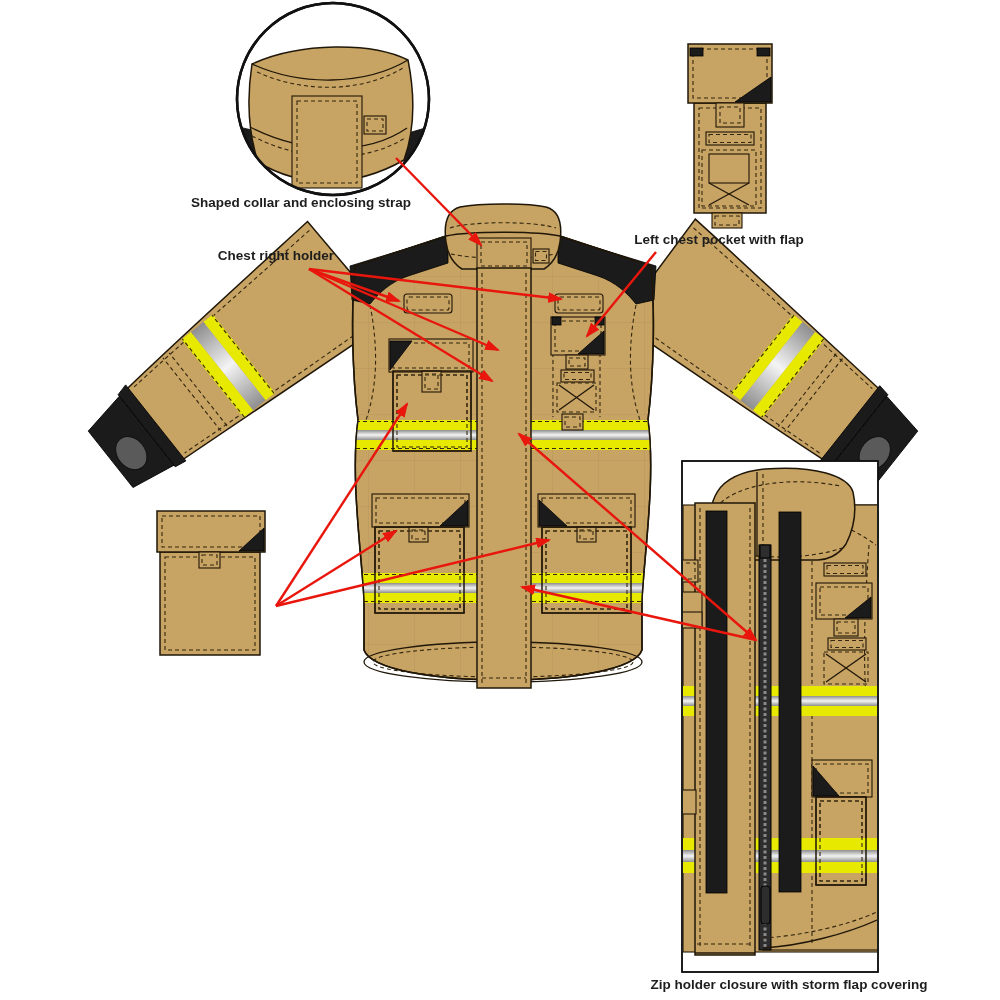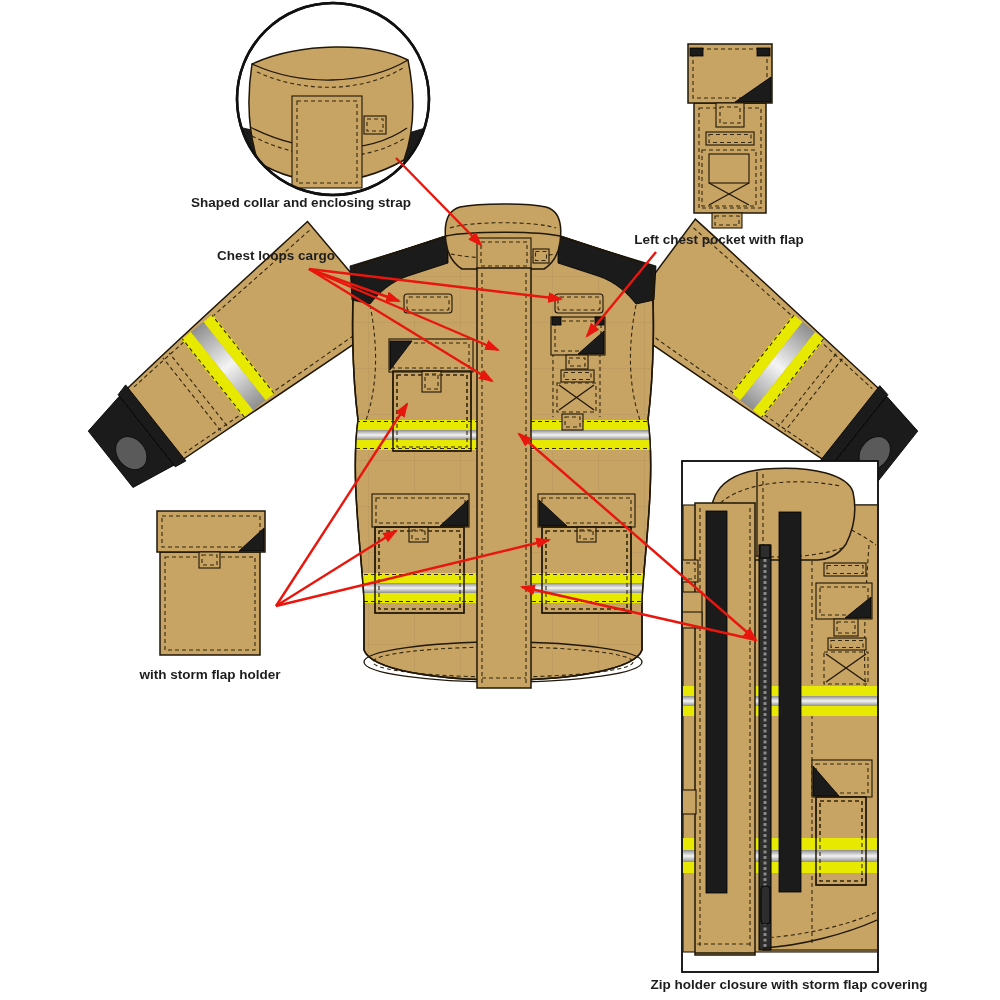--- a/index.html
+++ b/index.html
@@ -345,19 +345,18 @@
     <line class="red" x1="276" y1="606" x2="396" y2="531" marker-end="url(#ah)"></line>
     <line class="red" x1="276" y1="606" x2="549" y2="540" marker-end="url(#ah)"></line>
     <line class="red" x1="756" y1="640" x2="519" y2="434" marker-start="url(#ahs)" marker-end="url(#ah)"></line>
     <line class="red" x1="756" y1="640" x2="522" y2="587" marker-end="url(#ah)"></line>
   </g>
 </svg>
 
   <div class="lbl" style="left:301px;top:203px;">
     <div>Shaped collar and enclosing strap</div>
   </div>
-  <div class="lbl" style="left:276px;top:256px;">Chest loops cargo</div>
+  <div class="lbl" style="left:276px;top:256px;">Chest right holder</div>
   <div class="lbl" style="left:719px;top:240px;">Left chest pocket with flap</div>
   <div class="lbl" style="left:210px;top:675px;">
-    <div>with storm flap holder</div>
   </div>
   <div class="lbl" style="left:789px;top:985px;">Zip holder closure with storm flap covering</div>
 </div>
 
 </body></html>

